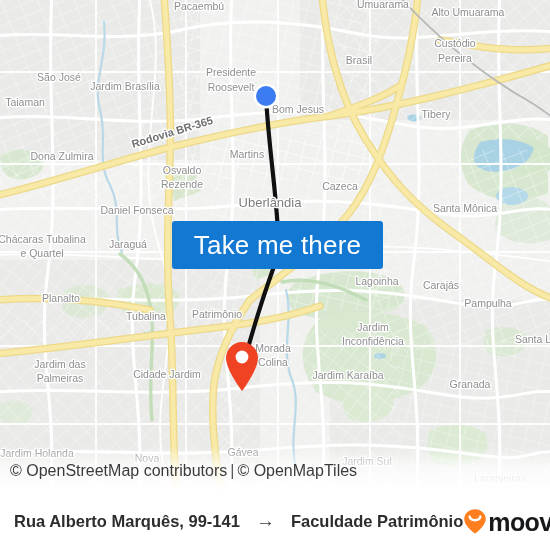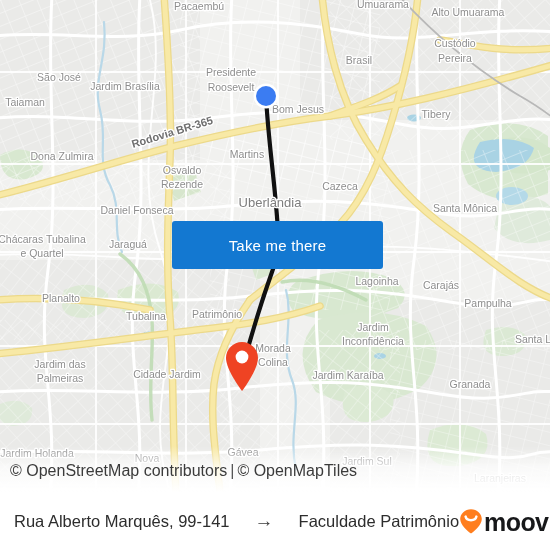--- a/index.html
+++ b/index.html
@@ -60,21 +60,21 @@
   
   #take-me-there {
     position: absolute;
     left: 172px; top: 221px;
     width: 211px; height: 48px;
     background: #1378d1;
     border: none;
     border-radius: 3px;
     color: #ffffff;
     font-family: "Liberation Sans", "DejaVu Sans", sans-serif;
-    font-size: 15px;
+    font-size: 26px;
     letter-spacing: 0.2px;
     cursor: pointer;
     display: flex;
     align-items: center;
     justify-content: center;
   }
 
   
   #attribution {
     position: absolute;
@@ -94,25 +94,26 @@
     left: 0; top: 492px;
     width: 550px; height: 58px;
     background: #ffffff;
     display: flex;
     align-items: center;
     padding: 0 14px 0 14px;
   }
   #route-summary {
     display: flex;
     align-items: flex-end;
-    gap: 25px;
+    gap: 16px;
     flex: 1 1 auto;
     font-size: 16.5px;
     color: #2d2d2d;
     white-space: nowrap;
+    font-weight: bold;
   }
   #route-summary .arrow {
     font-size: 19px;
     color: #3a3a3a;
     line-height: 1;
     position: relative;
     top: -1px;
   }
   #moovit-logo {
     display: flex;

